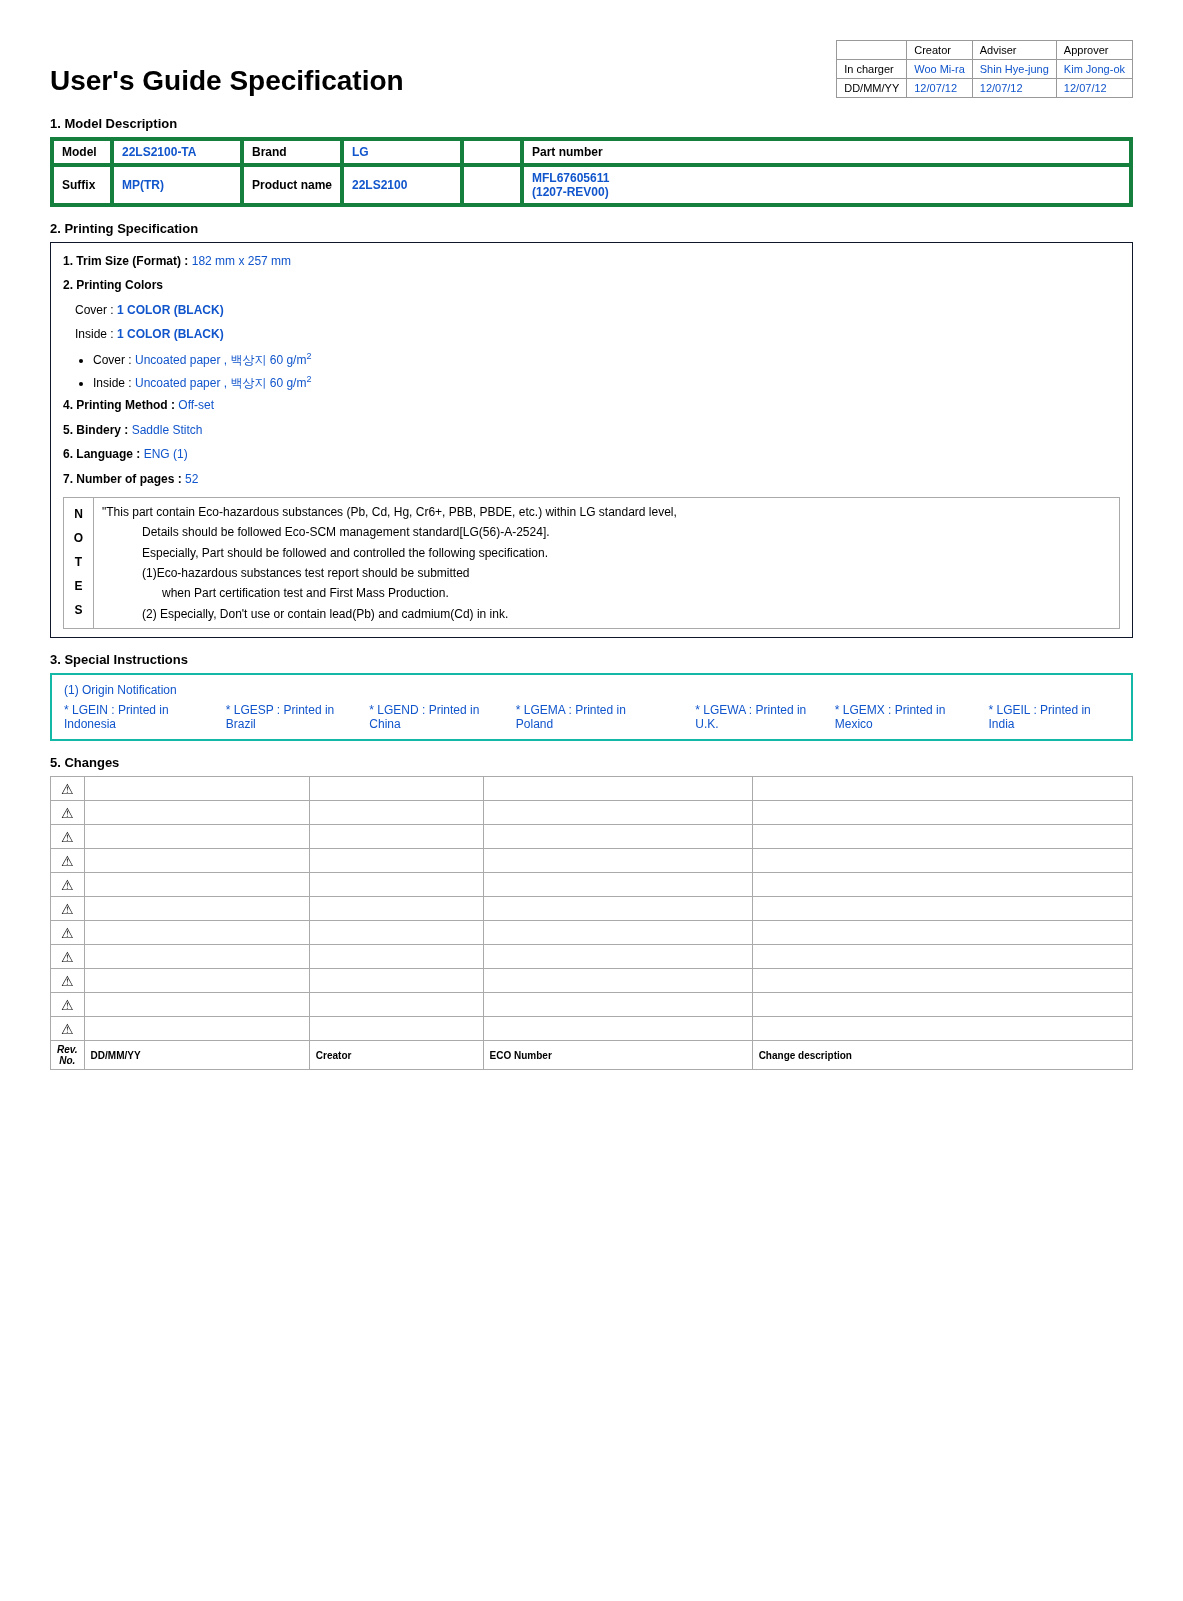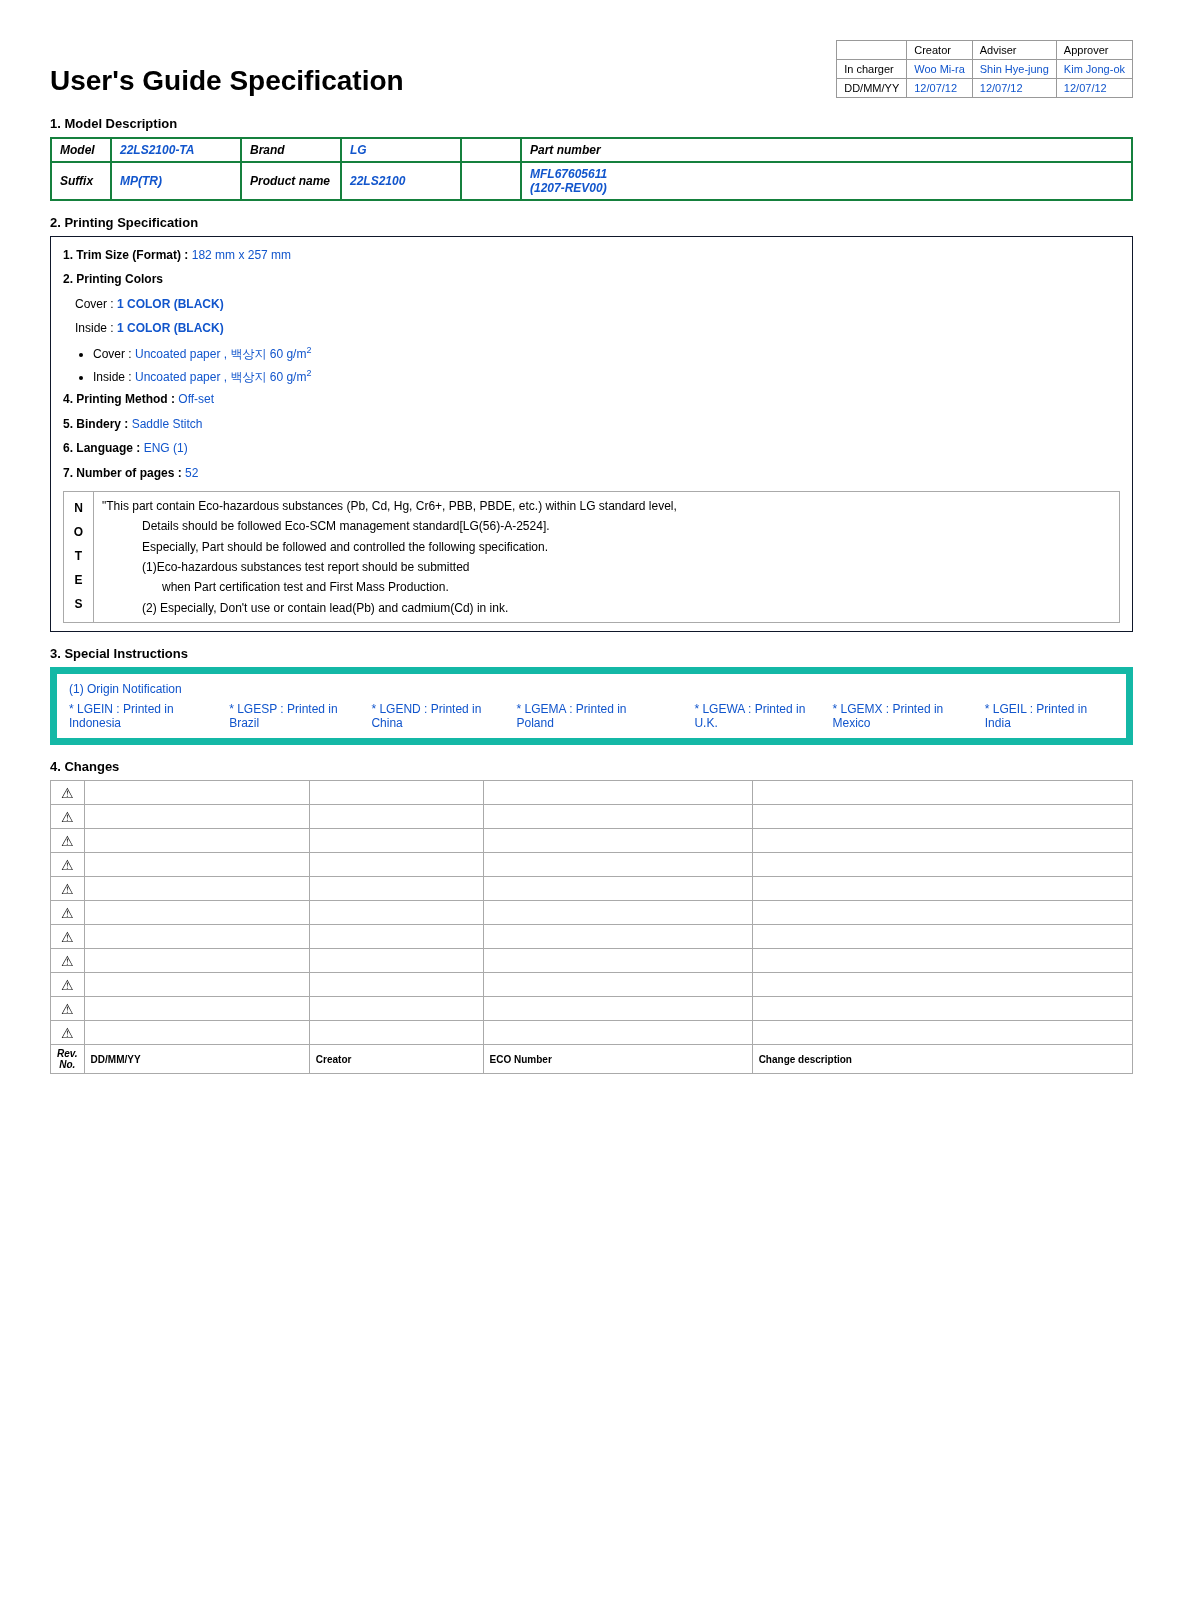--- a/index.html
+++ b/index.html
@@ -46,23 +46,22 @@
     }
 
     
     .model-table {
       border-collapse: collapse;
       width: 100%;
       font-size: 12px;
       margin-bottom: 12px;
     }
     .model-table td, .model-table th {
-      border: 2px solid #15803d;
+      border: 4px solid #15803d;
       padding: 4px 8px;
-      font-style: italic;
     }
 
     
     .spec-box {
       border: 1px solid #0f172a;
       padding: 8px 12px;
       margin-bottom: 12px;
       font-size: 12px;
       line-height: 1.7;
     }
@@ -94,21 +93,21 @@
     }
     .notes-table .notes-label {
       font-weight: bold;
       width: 30px;
       text-align: center;
       line-height: 2;
     }
 
     
     .special-box {
-      border: 7px solid #14b8a6;
+      border: 2px solid #14b8a6;
       padding: 8px 12px;
       margin-bottom: 12px;
       font-size: 12px;
     }
     .special-box .origin-title {
       font-weight: normal;
       margin-bottom: 6px;
     }
     .special-cols {
       display: flex;
@@ -274,21 +273,21 @@
       <span class="blue">* LGEMA : Printed in Poland</span>
     </div>
     <div class="special-col">
       <span class="blue">* LGEWA : Printed in U.K.</span>
       <span class="blue">* LGEMX : Printed in Mexico</span>
       <span class="blue">* LGEIL : Printed in India</span>
     </div>
   </div>
 </div>
 
-<div class="section-title">4. Changes</div>
+<div class="section-title">5. Changes</div>
 
 <table class="changes-table">
 
   <tbody>
       <tr>
     <td class="icon-cell">⚠</td>
     <td></td>
     <td></td>
     <td></td>
     <td></td>

